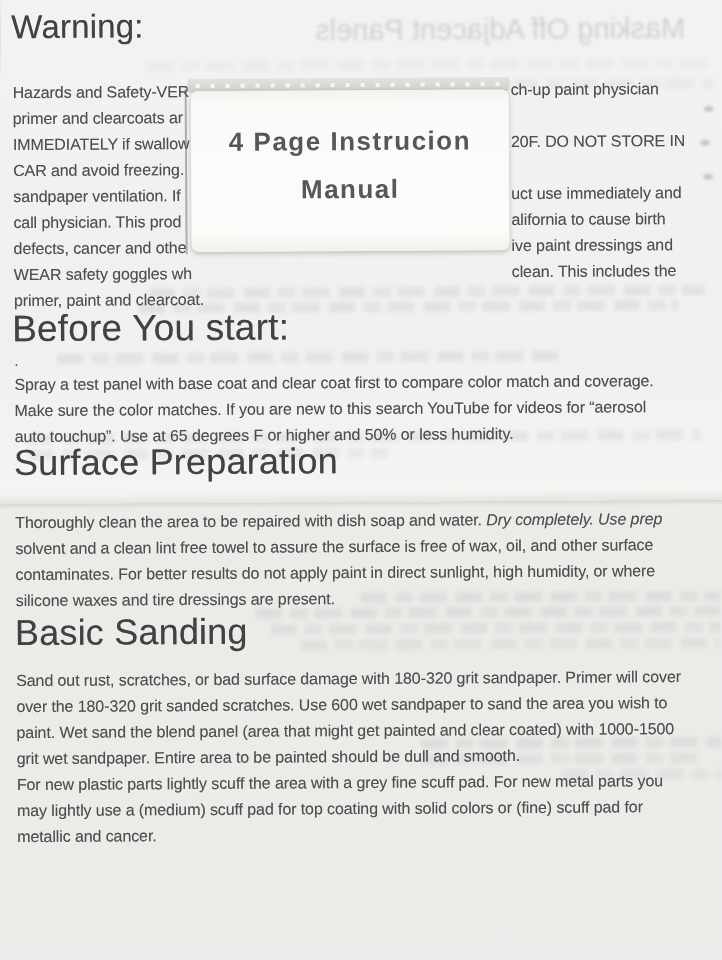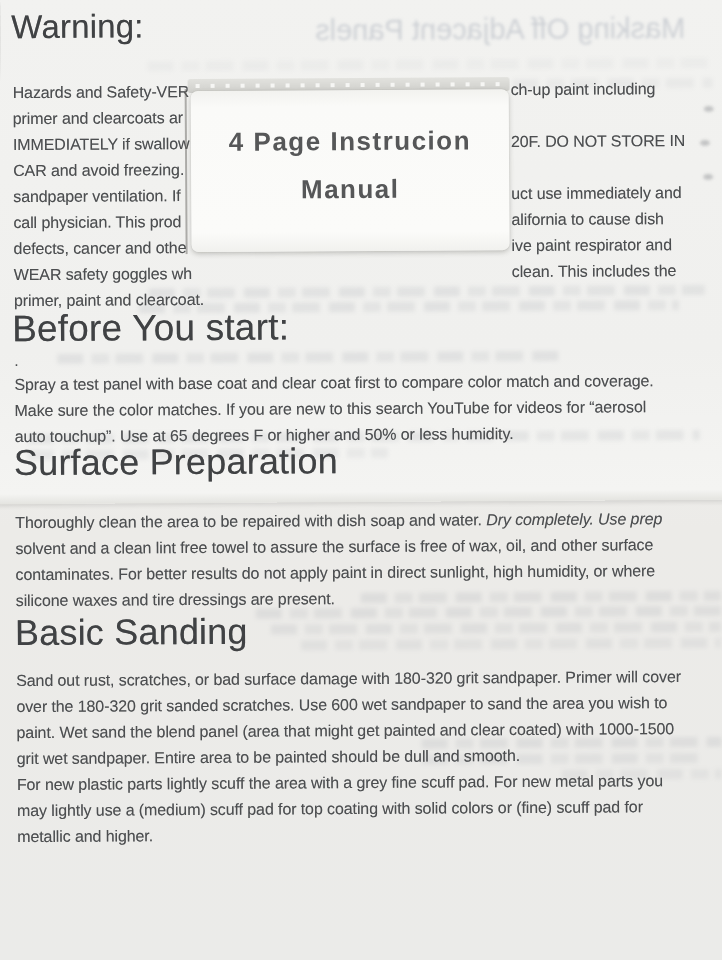--- a/index.html
+++ b/index.html
@@ -113,43 +113,43 @@
     <div class="bleed" style="left:560px;top:771px;width:160px;opacity:.22;"></div>
     <div class="edge-dot" style="left:706px;top:108px;"></div>
     <div class="edge-dot" style="left:702px;top:142px;"></div>
     <div class="edge-dot" style="left:705px;top:176px;"></div>
 
     <div class="heading" style="left:14px;top:6px;font-size:33px;">Warning:</div>
 
     <div class="para" style="position:absolute;left:15px;top:82px;width:692px;font-size:16px;color:#4c4e50;letter-spacing:-.1px;text-shadow:0 0 .4px rgba(76,78,80,.4);">
       <div class="row">
         <span class="frag-left">Hazards and Safety-VERY</span>
-        <span class="frag-right">ch-up paint including</span>
+        <span class="frag-right">ch-up paint physician</span>
       </div>
       <div class="row">
         <span class="frag-left">primer and clearcoats ar</span>
       </div>
       <div class="row">
         <span class="frag-left">IMMEDIATELY if swallow</span>
         <span class="frag-right">20F. DO NOT STORE IN</span>
       </div>
       <div class="row">
         <span class="frag-left">CAR and avoid freezing.</span>
       </div>
       <div class="row">
         <span class="frag-left">sandpaper ventilation. If</span>
         <span class="frag-right">uct use immediately and</span>
       </div>
       <div class="row">
         <span class="frag-left">call physician. This prod</span>
-        <span class="frag-right">alifornia to cause dish</span>
+        <span class="frag-right">alifornia to cause birth</span>
       </div>
       <div class="row">
         <span class="frag-left">defects, cancer and othe</span>
-        <span class="frag-right">ive paint respirator and</span>
+        <span class="frag-right">ive paint dressings and</span>
       </div>
       <div class="row">
         <span class="frag-left">WEAR safety goggles wh</span>
         <span class="frag-right">clean. This includes the</span>
       </div>
       <div class="row">
         <span class="frag-left">primer, paint and clearcoat.</span>
       </div>
     </div>
 
@@ -177,16 +177,16 @@
     <div class="bt" style="left:15px;top:586px;">silicone waxes and tire dressings are present.</div>
 
     <div class="heading" style="left:14px;top:610px;font-size:36px;">Basic Sanding</div>
     <div class="bt" style="left:15px;top:666px;">Sand out rust, scratches, or bad surface damage with 180-320 grit sandpaper. Primer will cover</div>
     <div class="bt" style="left:15px;top:692px;">over the 180-320 grit sanded scratches. Use 600 wet sandpaper to sand the area you wish to</div>
     <div class="bt" style="left:15px;top:718px;">paint. Wet sand the blend panel (area that might get painted and clear coated) with 1000-1500</div>
     <div class="bt" style="left:15px;top:744px;">grit wet sandpaper. Entire area to be painted should be dull and smooth.</div>
 
     <div class="bt" style="left:15px;top:770px;">For new plastic parts lightly scuff the area with a grey fine scuff pad. For new metal parts you</div>
     <div class="bt" style="left:15px;top:796px;">may lightly use a (medium) scuff pad for top coating with solid colors or (fine) scuff pad for</div>
-    <div class="bt" style="left:15px;top:822px;">metallic and higher.</div>
+    <div class="bt" style="left:15px;top:822px;">metallic and cancer.</div>
 
   </div>
 </div>
 
 </body></html>

